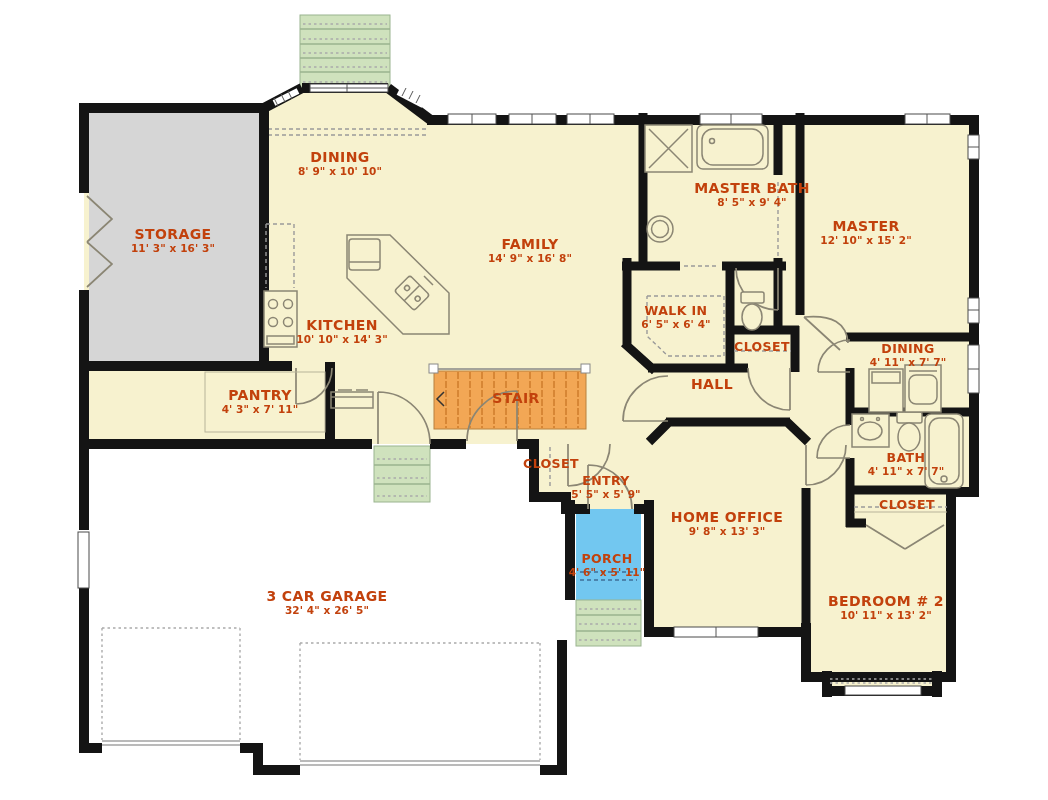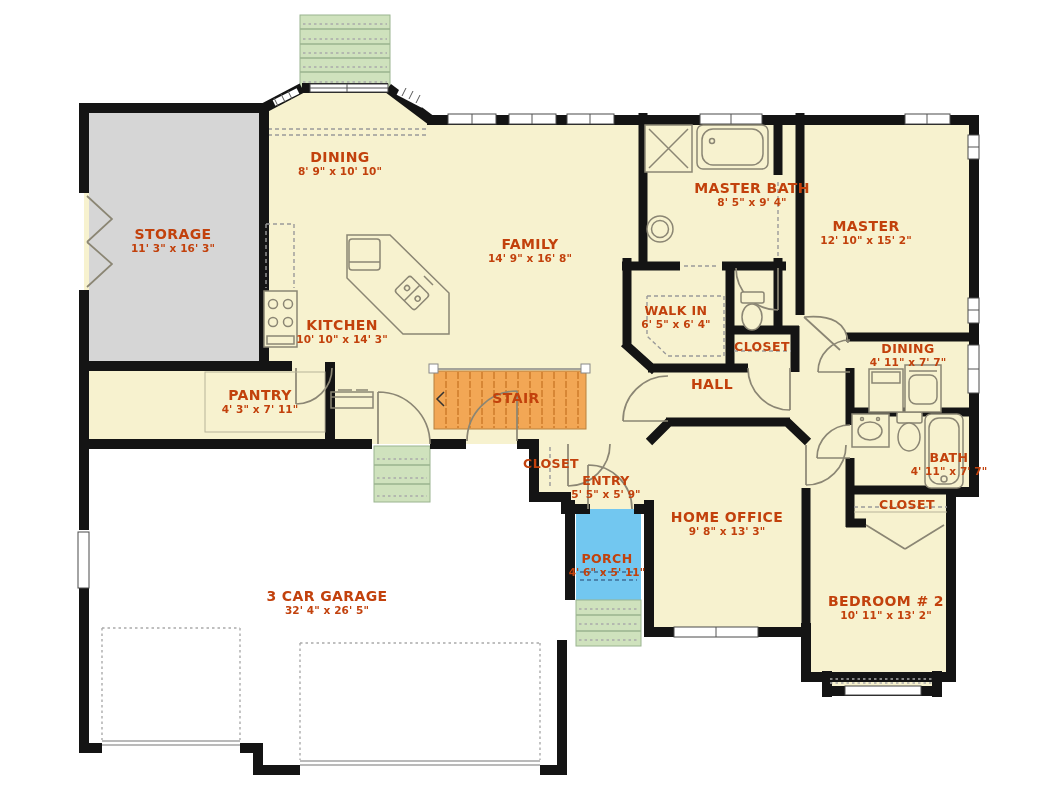--- a/index.html
+++ b/index.html
@@ -313,21 +313,21 @@
   <div class="lbl" style="left:502px;top:391px;margin-left:14px;">
     <span>STAIR</span>
   </div>
   <div class="lbl sm" style="left:606px;top:437px;margin-top:36px;">
     <span>ENTRY</span>
     <span class="dims">5' 5" x 5' 9"</span>
   </div>
   <div class="lbl sm" style="left:551px;top:456px;">
     <span>CLOSET</span>
   </div>
-  <div class="lbl sm" style="left:906px;top:450px;margin-left:43px;">
+  <div class="lbl sm" style="left:906px;top:450px;">
     <span>BATH</span>
     <span class="dims">4' 11" x 7' 7"</span>
   </div>
   <div class="lbl sm" style="left:907px;top:497px;">
     <span>CLOSET</span>
   </div>
   <div class="lbl" style="left:727px;top:510px;">
     <span>HOME OFFICE</span>
     <span class="dims">9' 8" x 13' 3"</span>
   </div>

